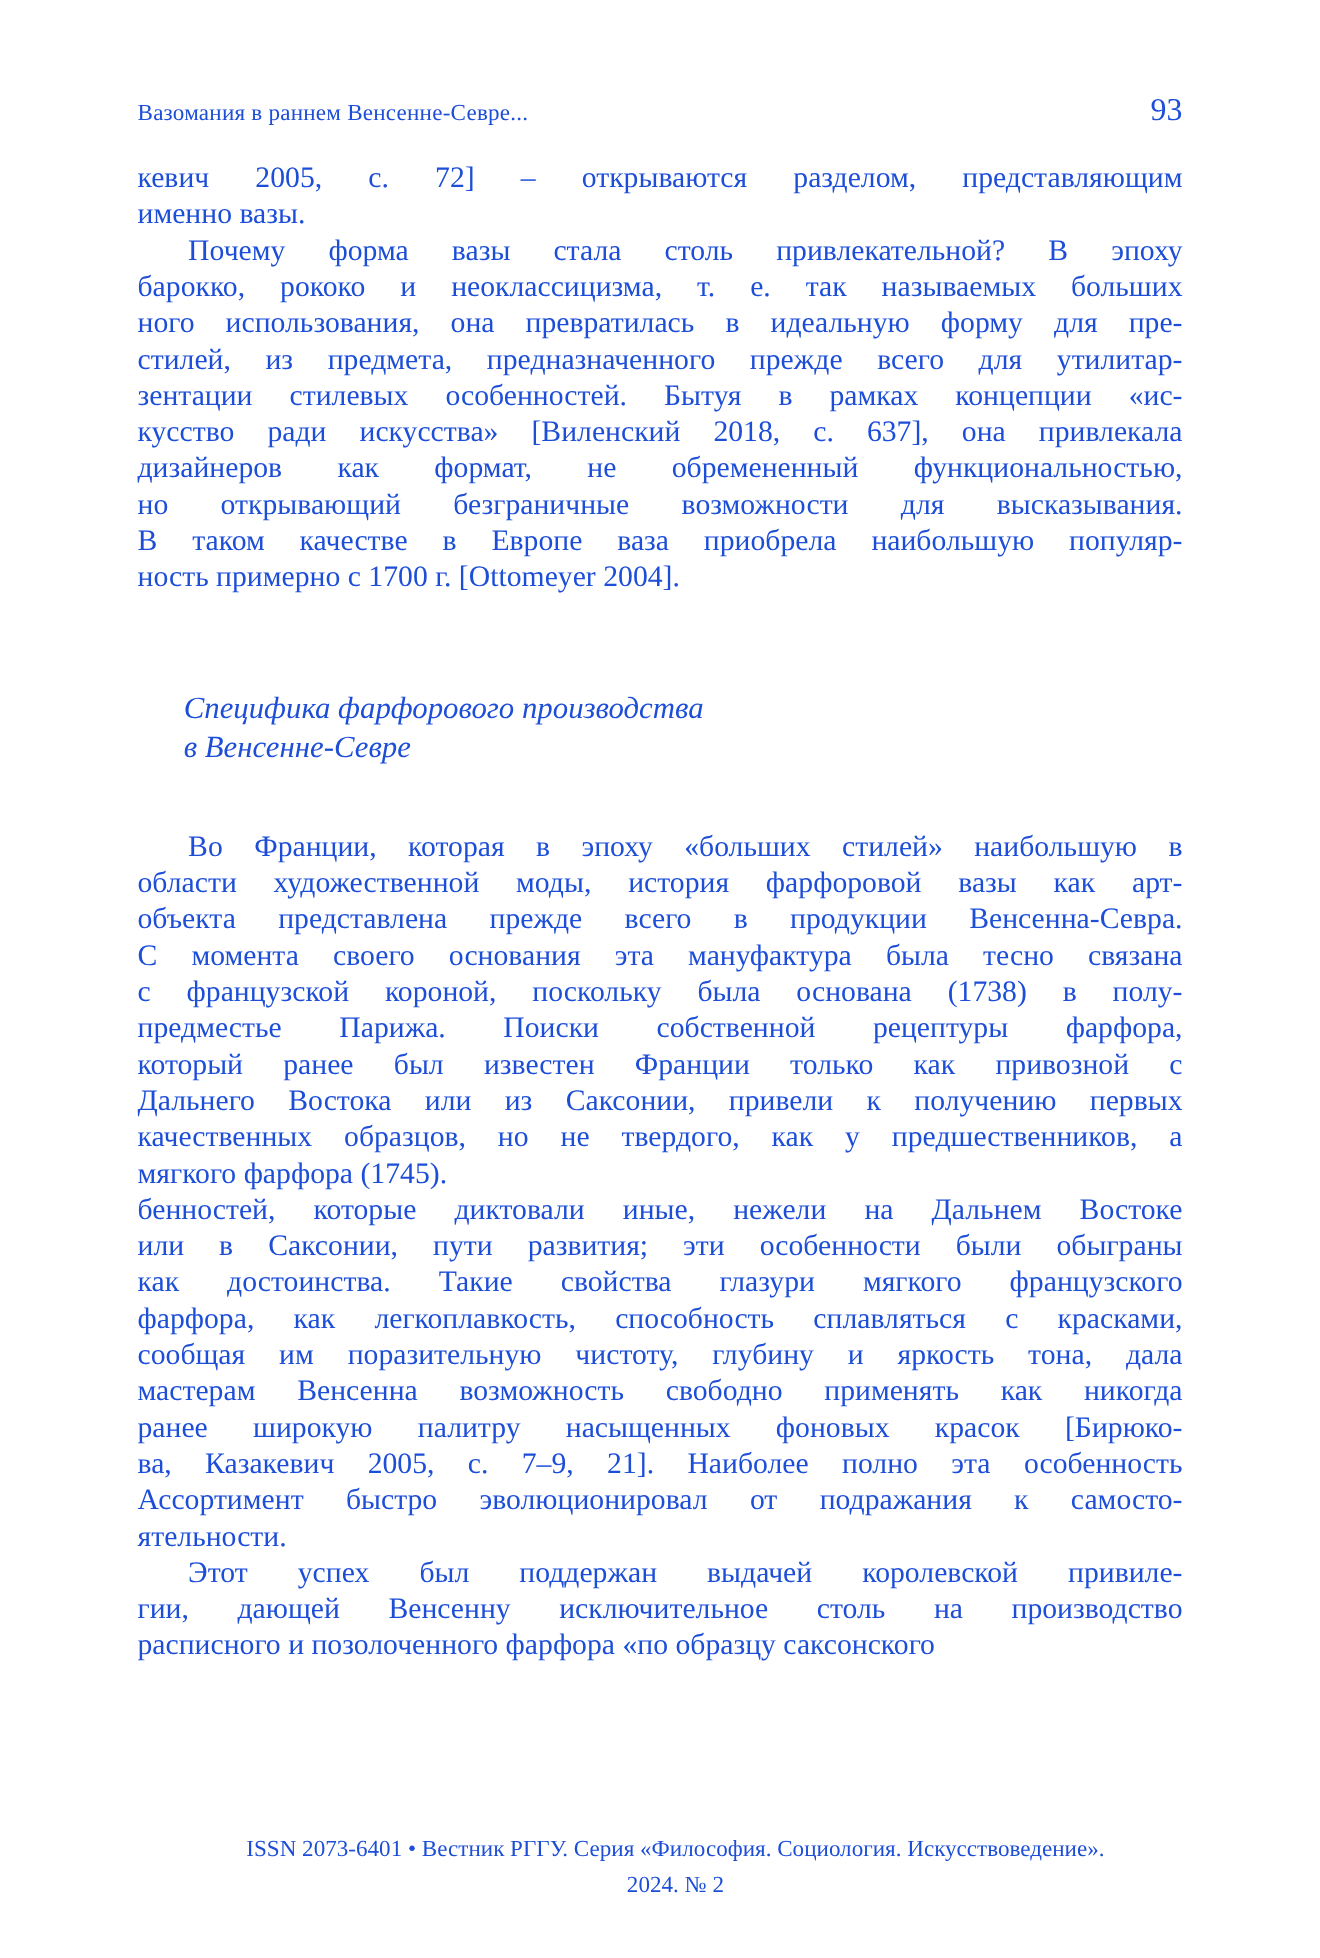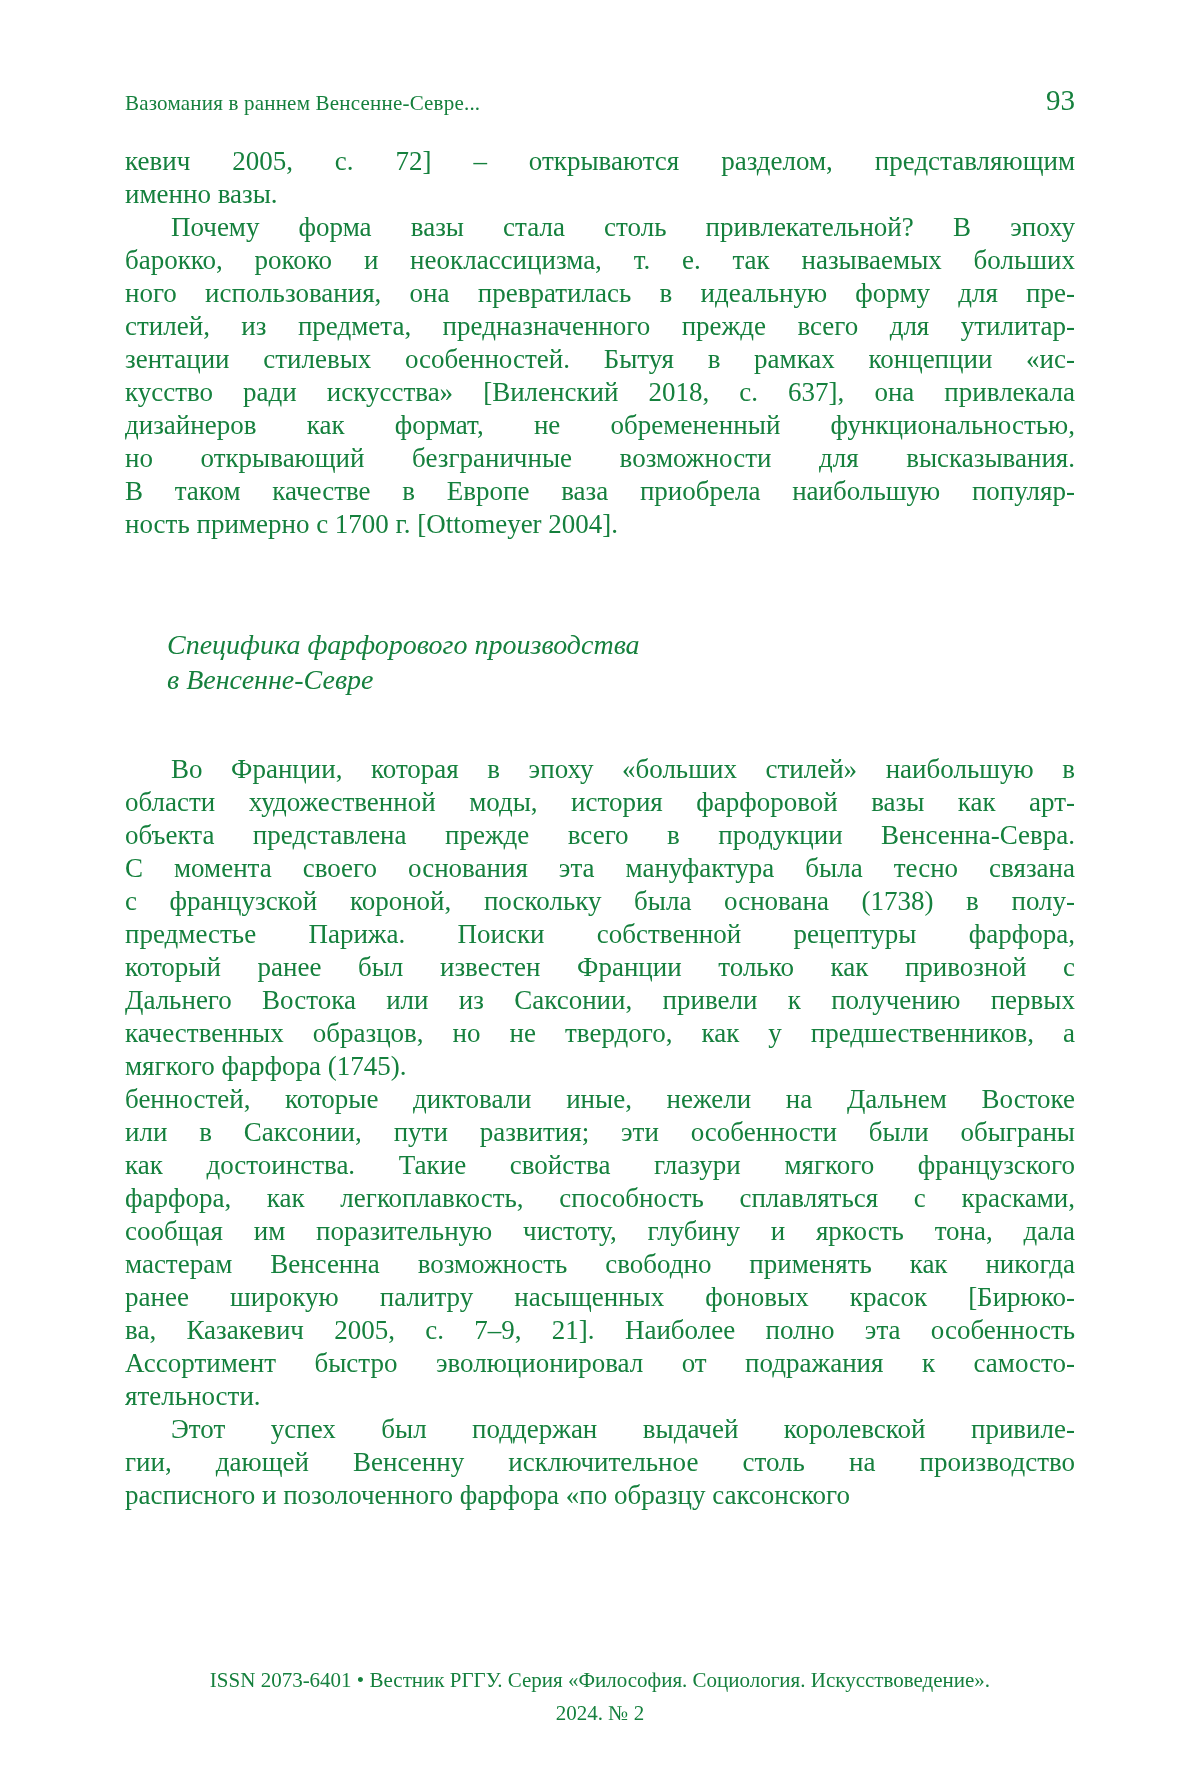--- a/index.html
+++ b/index.html
@@ -5,21 +5,21 @@
   html, body {
     margin: 0;
     padding: 0;
     background: #ffffff;
   }
   .page {
     position: relative;
     width: 1200px;
     height: 1780px;
     background: #ffffff;
-    color: #15803d;
+    color: #1d4ed8;
     font-family: "Liberation Serif", "DejaVu Serif", serif;
     overflow: hidden;
   }
   .column {
     position: absolute;
     left: 125px;
     width: 950px;
     top: 84px;
   }
   .running-head {
@@ -57,21 +57,21 @@
   .block.heading .line {
     font-style: italic;
     font-size: 28px;
     line-height: 35px;
     text-align: left;
     text-align-last: left;
     margin-left: 42px;
   }
   .footer {
     position: absolute;
-    left: 125px;
+    left: 139px;
     width: 950px;
     top: 1664px;
     text-align: center;
     font-size: 21px;
     line-height: 33px;
   }
 </style>
 </head>
 <body>
 

